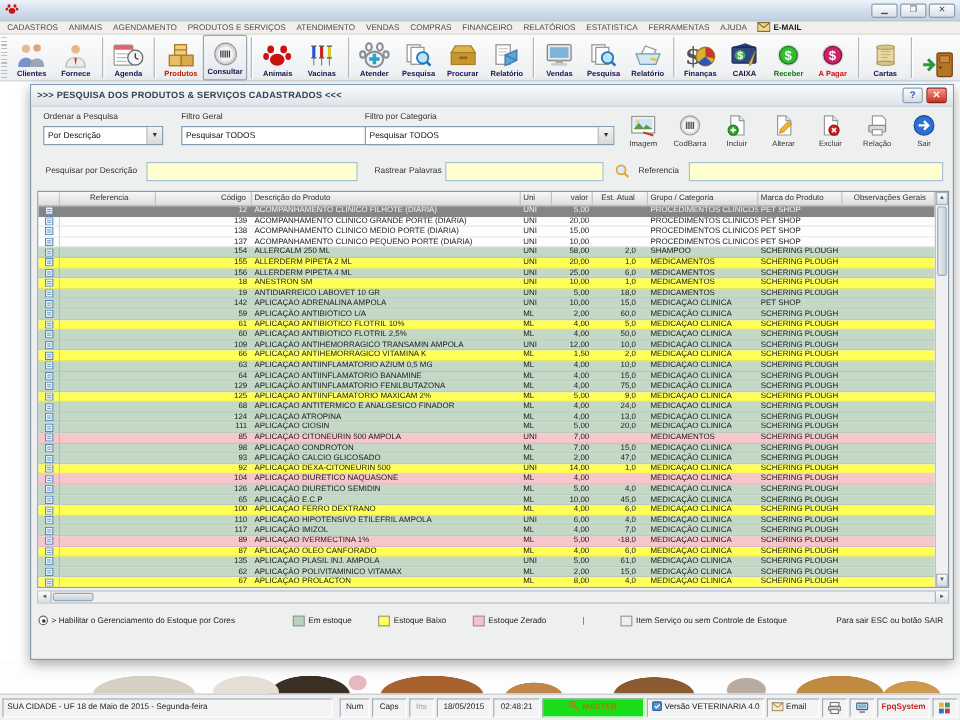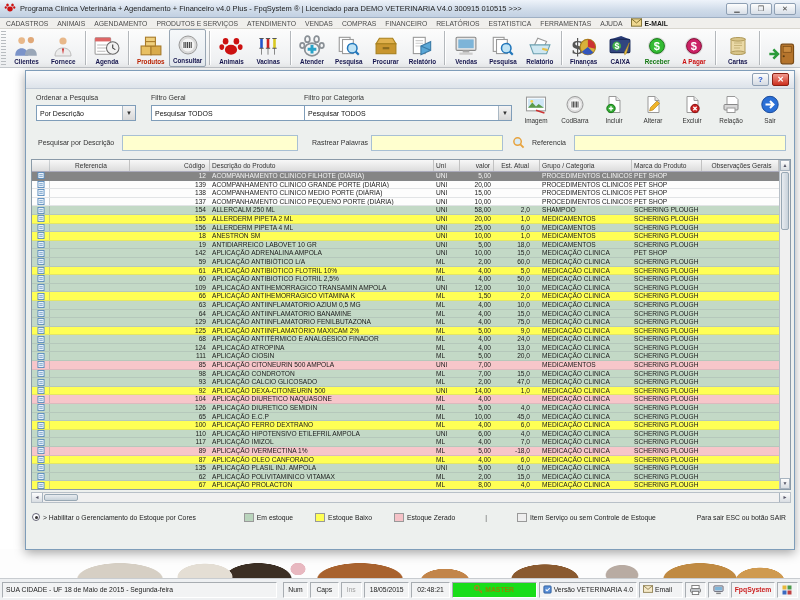--- a/index.html
+++ b/index.html
@@ -139,21 +139,20 @@
 <body>
 
 <div class="titlebar">
   <span><svg width="12" height="11" viewBox="0 0 24 20">
         <ellipse cx="7" cy="5" rx="2.6" ry="3" fill="#c11"></ellipse>
         <ellipse cx="17" cy="5" rx="2.6" ry="3" fill="#c11"></ellipse>
         <ellipse cx="3.5" cy="10" rx="2.2" ry="2.6" fill="#c11"></ellipse>
         <ellipse cx="20.5" cy="10" rx="2.2" ry="2.6" fill="#c11"></ellipse>
         <ellipse cx="12" cy="13" rx="5.5" ry="4.8" fill="#c11"></ellipse>
       </svg></span>
-  <span class="app-title">Programa Clínica Veterinária + Agendamento + Financeiro v4.0 Plus - FpqSystem ® | Licenciado para  DEMO VETERINARIA V4.0 300915 010515 &gt;&gt;&gt;</span>
   <div class="win-controls">
     <div class="win-btn">▁</div>
     <div class="win-btn">❐</div>
     <div class="win-btn">✕</div>
   </div>
 </div>
 
 <div class="menubar" id="menubar">
     <span class="menu-item">CADASTROS</span>
     <span class="menu-item">ANIMAIS</span>
@@ -407,20 +406,21 @@
       </div>
       <div class="tlabel"></div>
     </div>
   </div>
 
 <div class="desktop">
   <div class="photo"></div>
 
   <div class="form">
     <div class="form-titlebar">
+      <span class="form-title">&gt;&gt;&gt;  PESQUISA DOS PRODUTOS &amp; SERVIÇOS CADASTRADOS  &lt;&lt;&lt;</span>
       <div class="form-ctl">
         <div class="fbtn help">?</div>
         <div class="fbtn close">✕</div>
       </div>
     </div>
 
     <div class="filters">
       <span class="flt-label" style="left:10px;top:5px">Ordenar a Pesquisa</span>
       <div class="dropdown" style="left:10px;top:16px;width:100px">
         <span class="dval">Por Descrição</span>

